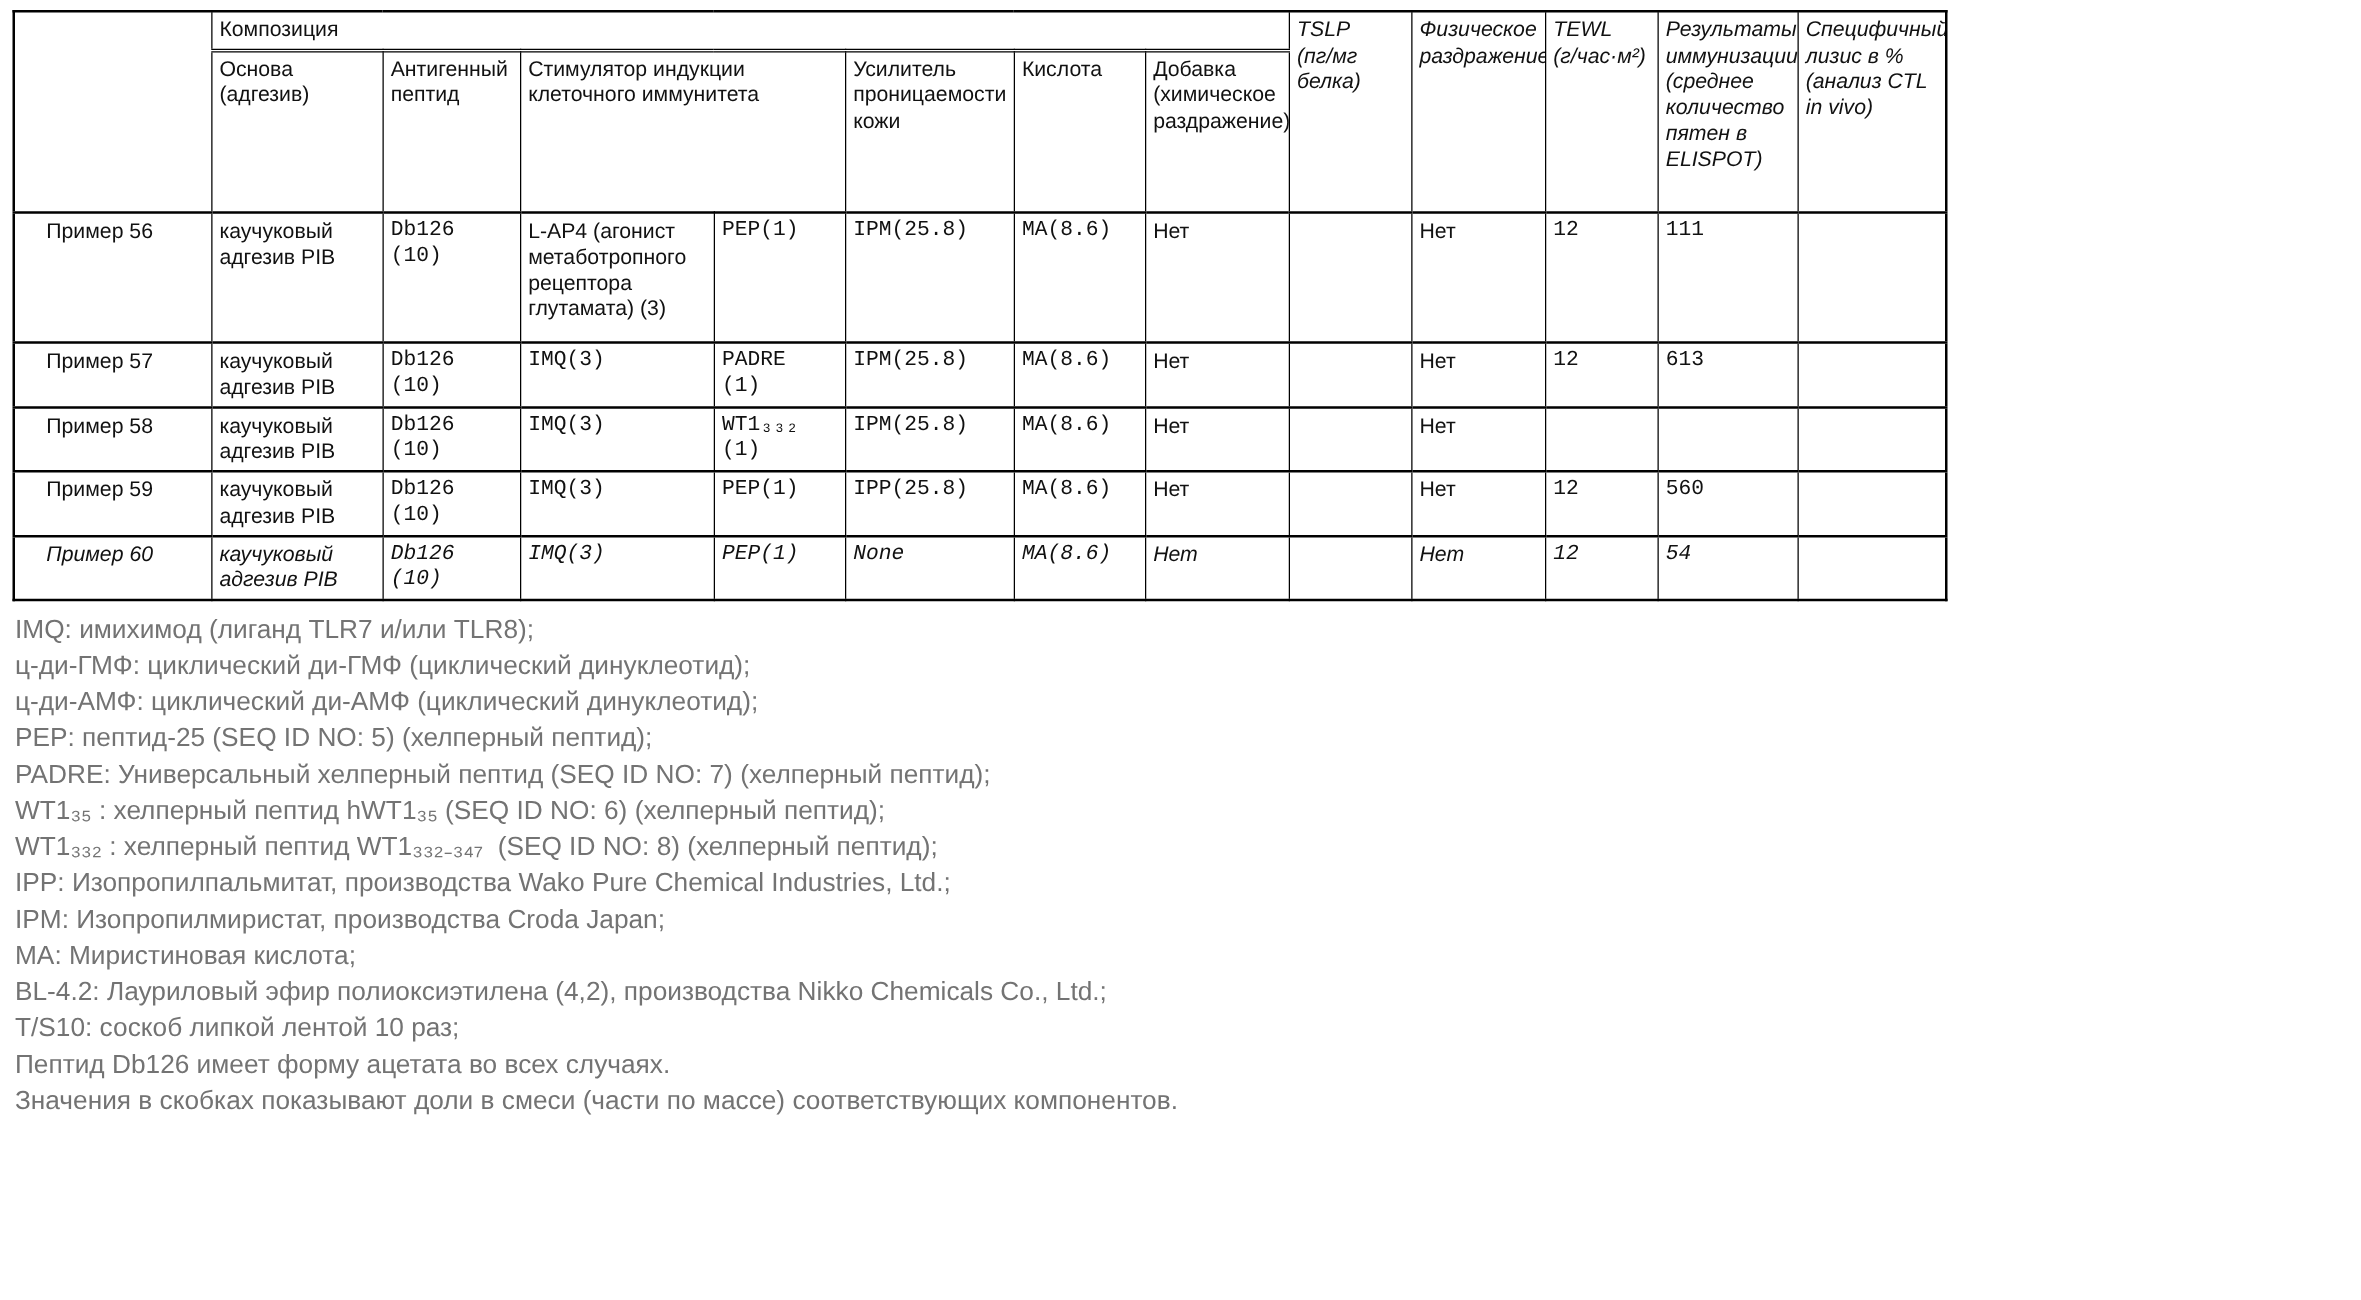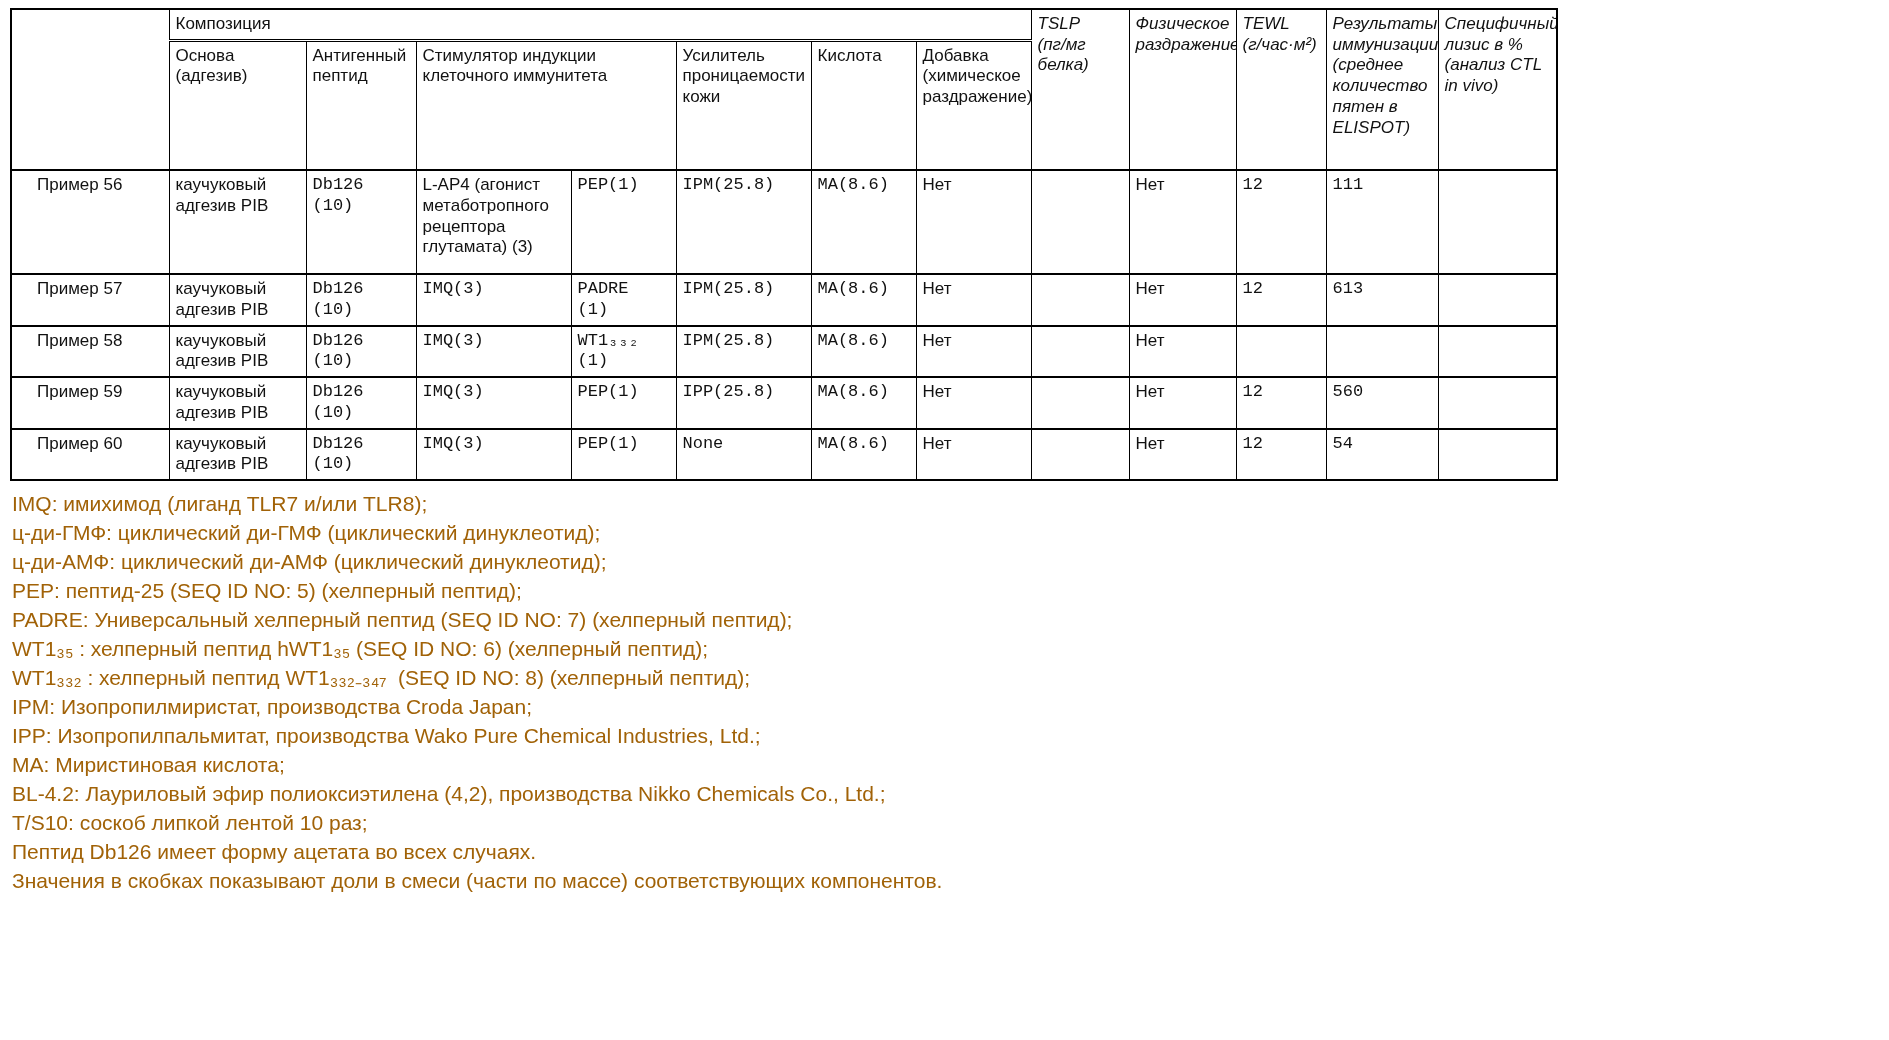--- a/index.html
+++ b/index.html
@@ -38,34 +38,34 @@
   table.comp thead tr.head-top { height: 26px; }
   table.comp thead tr.head-sub { height: 130px; }
   table.comp th.composition { border-bottom: 3px double #000; }
   table.comp thead tr.head-sub th { border-bottom: 2px solid #000; }
   table.comp thead th[rowspan] { border-bottom: 2px solid #000; font-style: italic; }
   table.comp tbody td { border-top: 2px solid #000; }
   table.comp tbody tr.row-0 { height: 104px; }
   table.comp tbody tr.row-1 { height: 46px; }
   table.comp tbody tr.row-2 { height: 45px; }
   table.comp tbody tr.row-3 { height: 44px; }
-  table.comp tbody tr.row-4 { height: 46px; }
+  table.comp tbody tr.row-4 { height: 46px; font-style: italic; }
   table.comp td.c-label { padding-left: 25px; }
   .small { font-size: 15px; line-height: 1.25; }
   .mono {
     font-family: "Liberation Mono", "DejaVu Sans Mono", monospace;
     font-size: 16px;
     line-height: 1.25;
   }
   .footnotes {
     margin-top: 9px;
     margin-left: 2px;
     font-size: 21px;
     line-height: 1.38;
-    color: #a16207;
+    color: #737373;
   }
   .fn { white-space: pre-wrap; }
 </style>
 </head>
 <body>
 
 <div class="sheet">
 
   <table class="comp">
     <colgroup>
@@ -216,22 +216,22 @@
   </table>
 
   <div class="footnotes">
     <div class="fn">IMQ: имихимод (лиганд TLR7 и/или TLR8);</div>
     <div class="fn">ц-ди-ГМФ: циклический ди-ГМФ (циклический динуклеотид);</div>
     <div class="fn">ц-ди-АМФ: циклический ди-АМФ (циклический динуклеотид);</div>
     <div class="fn">PEP: пептид-25 (SEQ ID NO: 5) (хелперный пептид);</div>
     <div class="fn">PADRE: Универсальный хелперный пептид (SEQ ID NO: 7) (хелперный пептид);</div>
     <div class="fn">WT1₃₅ : хелперный пептид hWT1₃₅ (SEQ ID NO: 6) (хелперный пептид);</div>
     <div class="fn">WT1₃₃₂ : хелперный пептид WT1₃₃₂₋₃₄₇  (SEQ ID NO: 8) (хелперный пептид);</div>
+    <div class="fn">IPP: Изопропилпальмитат, производства Wako Pure Chemical Industries, Ltd.;</div>
     <div class="fn">IPM: Изопропилмиристат, производства Croda Japan;</div>
-    <div class="fn">IPP: Изопропилпальмитат, производства Wako Pure Chemical Industries, Ltd.;</div>
     <div class="fn">MA: Миристиновая кислота;</div>
     <div class="fn">BL-4.2: Лауриловый эфир полиоксиэтилена (4,2), производства Nikko Chemicals Co., Ltd.;</div>
     <div class="fn">T/S10: соскоб липкой лентой 10 раз;</div>
     <div class="fn">Пептид Db126 имеет форму ацетата во всех случаях.</div>
     <div class="fn">Значения в скобках показывают доли в смеси (части по массе) соответствующих компонентов.</div>
   </div>
 
 </div>
 
 </body></html>

